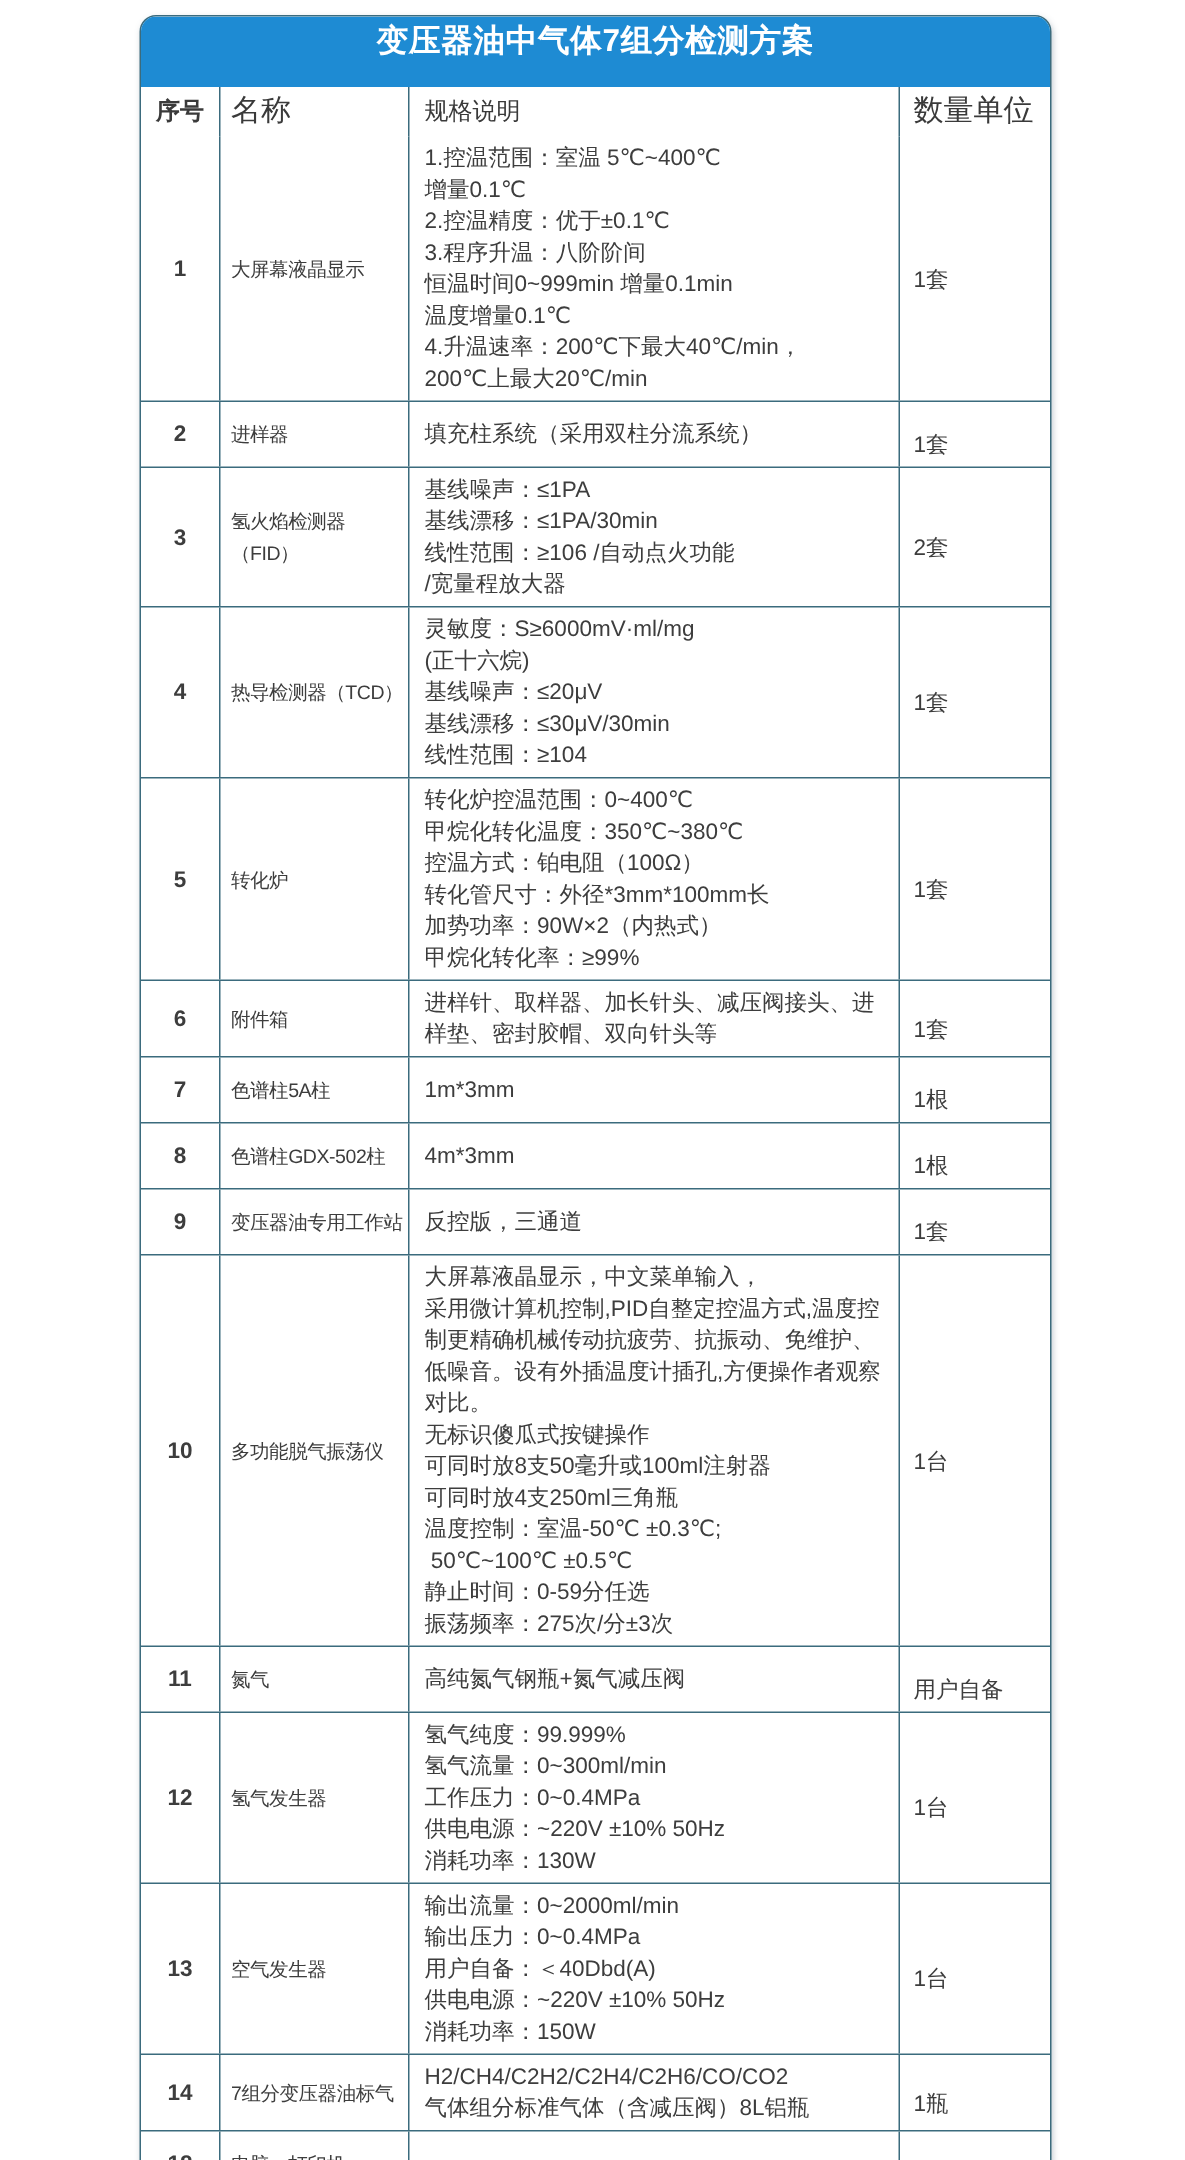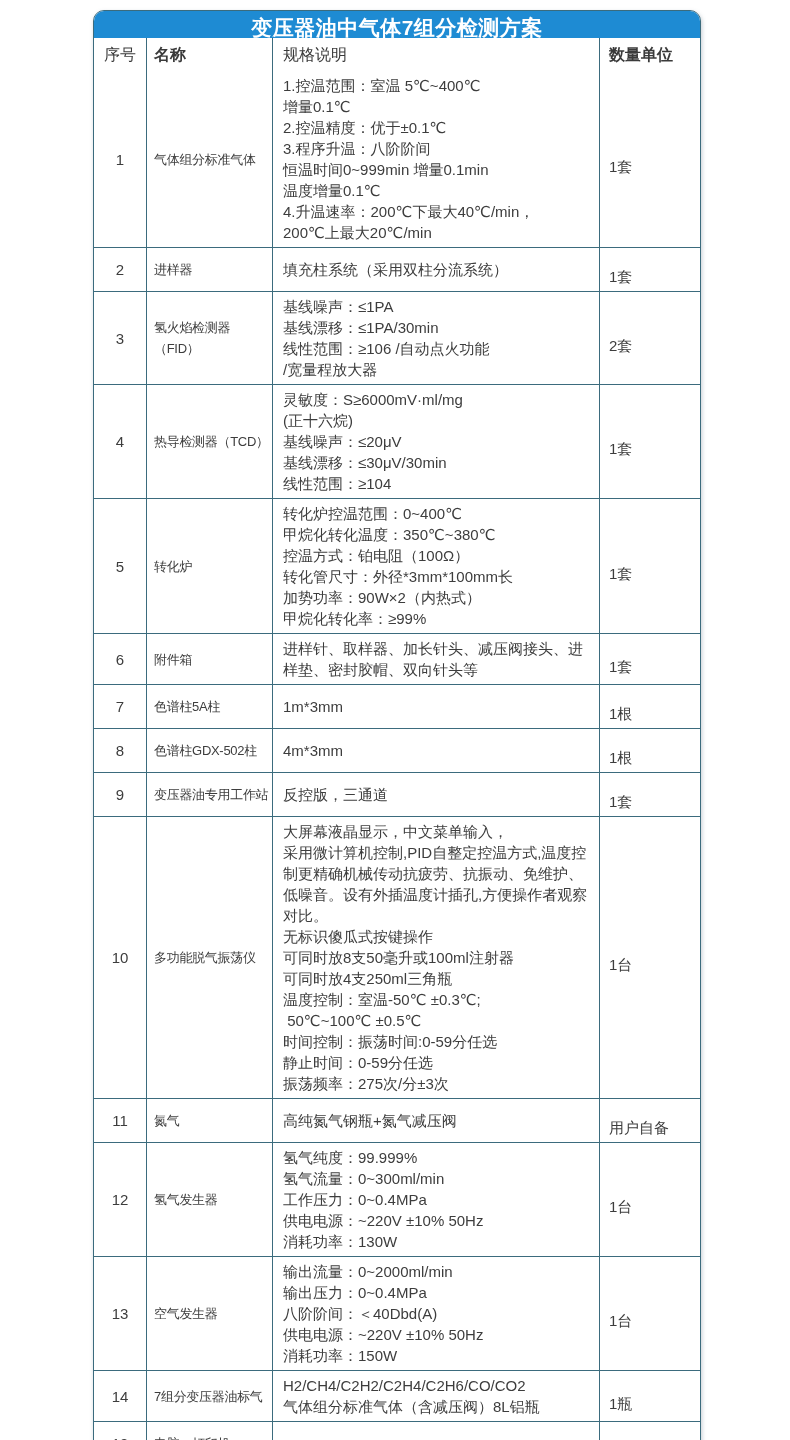--- a/index.html
+++ b/index.html
@@ -8,57 +8,57 @@
     font-family:"Liberation Sans","DejaVu Sans",sans-serif;
     color:#3d3d3d;
   }
   .card {
     position:absolute; left:93px; top:10px; width:606px;
     border:1px solid #3b6b7d; border-radius:11px; overflow:hidden;
     background:#ffffff; box-shadow:1px 2px 4px rgba(90,110,125,.35);
   }
   .title-band {
     background:#1e8bd3; color:#ffffff; font-weight:bold;
-    font-size:21px; height:27px; line-height:33px; text-align:center;
+    font-size:21px; height:47px; line-height:33px; text-align:center;
     letter-spacing:0.5px;
   }
   .trow {
     display:grid; grid-template-columns:52px 126px 327px auto;
     border-top:1px solid #3b6b7d; min-height:31px;
   }
   .trow:first-child { border-top:none; }
   .cell {
     display:flex; flex-direction:column; justify-content:center;
     padding:4px 8px; font-size:15px; line-height:21px;
   }
   .cell + .cell { border-left:1px solid #3b6b7d; }
-  .c-no { align-items:center; padding:4px 2px; }
+  .c-no { align-items:center; padding:4px 2px;font-weight:bold; }
   .c-name { font-size:13px; letter-spacing:-0.3px; padding:4px 3px 4px 7px; }
   .c-spec { padding:4px 6px 4px 10px; }
   .c-qty { padding:18px 4px 4px 9px; }
   .trow-header .cell { font-size:16px; color:#3a3a3a; padding-top:6px; padding-bottom:6px; }
-  .trow-header .c-name, .trow-header .c-qty { font-size:16px; letter-spacing:0;font-weight:bold; }
+  .trow-header .c-name, .trow-header .c-qty { font-size:20px; letter-spacing:0; }
   .spec-line { white-space:pre-wrap; word-break:break-word; }
 </style>
 </head>
 <body>
 
 <div class="card">
   <div class="title-band">变压器油中气体7组分检测方案</div>
   <div>
     <div class="trow trow-header">
       <div class="cell c-no">序号</div>
       <div class="cell c-name">名称</div>
       <div class="cell c-spec">规格说明</div>
       <div class="cell c-qty">数量单位</div>
     </div>
     <div>
         <div class="trow">
           <div class="cell c-no">1</div>
-          <div class="cell c-name">气体组分标准气体</div>
+          <div class="cell c-name">大屏幕液晶显示</div>
           <div class="cell c-spec">
             <div class="spec-line">1.控温范围：室温 5℃~400℃</div>
             <div class="spec-line">增量0.1℃</div>
             <div class="spec-line">2.控温精度：优于±0.1℃</div>
             <div class="spec-line">3.程序升温：八阶阶间</div>
             <div class="spec-line">恒温时间0~999min 增量0.1min</div>
             <div class="spec-line">温度增量0.1℃</div>
             <div class="spec-line">4.升温速率：200℃下最大40℃/min，</div>
             <div class="spec-line">200℃上最大20℃/min</div>
           </div>
@@ -144,21 +144,20 @@
           <div class="cell c-no">10</div>
           <div class="cell c-name">多功能脱气振荡仪</div>
           <div class="cell c-spec">
             <div class="spec-line">大屏幕液晶显示，中文菜单输入，</div>
             <div class="spec-line">采用微计算机控制,PID自整定控温方式,温度控制更精确机械传动抗疲劳、抗振动、免维护、低噪音。设有外插温度计插孔,方便操作者观察对比。</div>
             <div class="spec-line">无标识傻瓜式按键操作</div>
             <div class="spec-line">可同时放8支50毫升或100ml注射器</div>
             <div class="spec-line">可同时放4支250ml三角瓶</div>
             <div class="spec-line">温度控制：室温-50℃ ±0.3℃;</div>
             <div class="spec-line"> 50℃~100℃ ±0.5℃</div>
-            <div class="spec-line">时间控制：振荡时间:0-59分任选</div>
             <div class="spec-line">静止时间：0-59分任选</div>
             <div class="spec-line">振荡频率：275次/分±3次</div>
           </div>
           <div class="cell c-qty">1台</div>
         </div>
         <div class="trow">
           <div class="cell c-no">11</div>
           <div class="cell c-name">氮气</div>
           <div class="cell c-spec">
             <div class="spec-line">高纯氮气钢瓶+氮气减压阀</div>
@@ -176,21 +175,21 @@
             <div class="spec-line">消耗功率：130W</div>
           </div>
           <div class="cell c-qty">1台</div>
         </div>
         <div class="trow">
           <div class="cell c-no">13</div>
           <div class="cell c-name">空气发生器</div>
           <div class="cell c-spec">
             <div class="spec-line">输出流量：0~2000ml/min</div>
             <div class="spec-line">输出压力：0~0.4MPa</div>
-            <div class="spec-line">八阶阶间：＜40Dbd(A)</div>
+            <div class="spec-line">用户自备：＜40Dbd(A)</div>
             <div class="spec-line">供电电源：~220V ±10% 50Hz</div>
             <div class="spec-line">消耗功率：150W</div>
           </div>
           <div class="cell c-qty">1台</div>
         </div>
         <div class="trow">
           <div class="cell c-no">14</div>
           <div class="cell c-name">7组分变压器油标气</div>
           <div class="cell c-spec">
             <div class="spec-line">H2/CH4/C2H2/C2H4/C2H6/CO/CO2</div>

